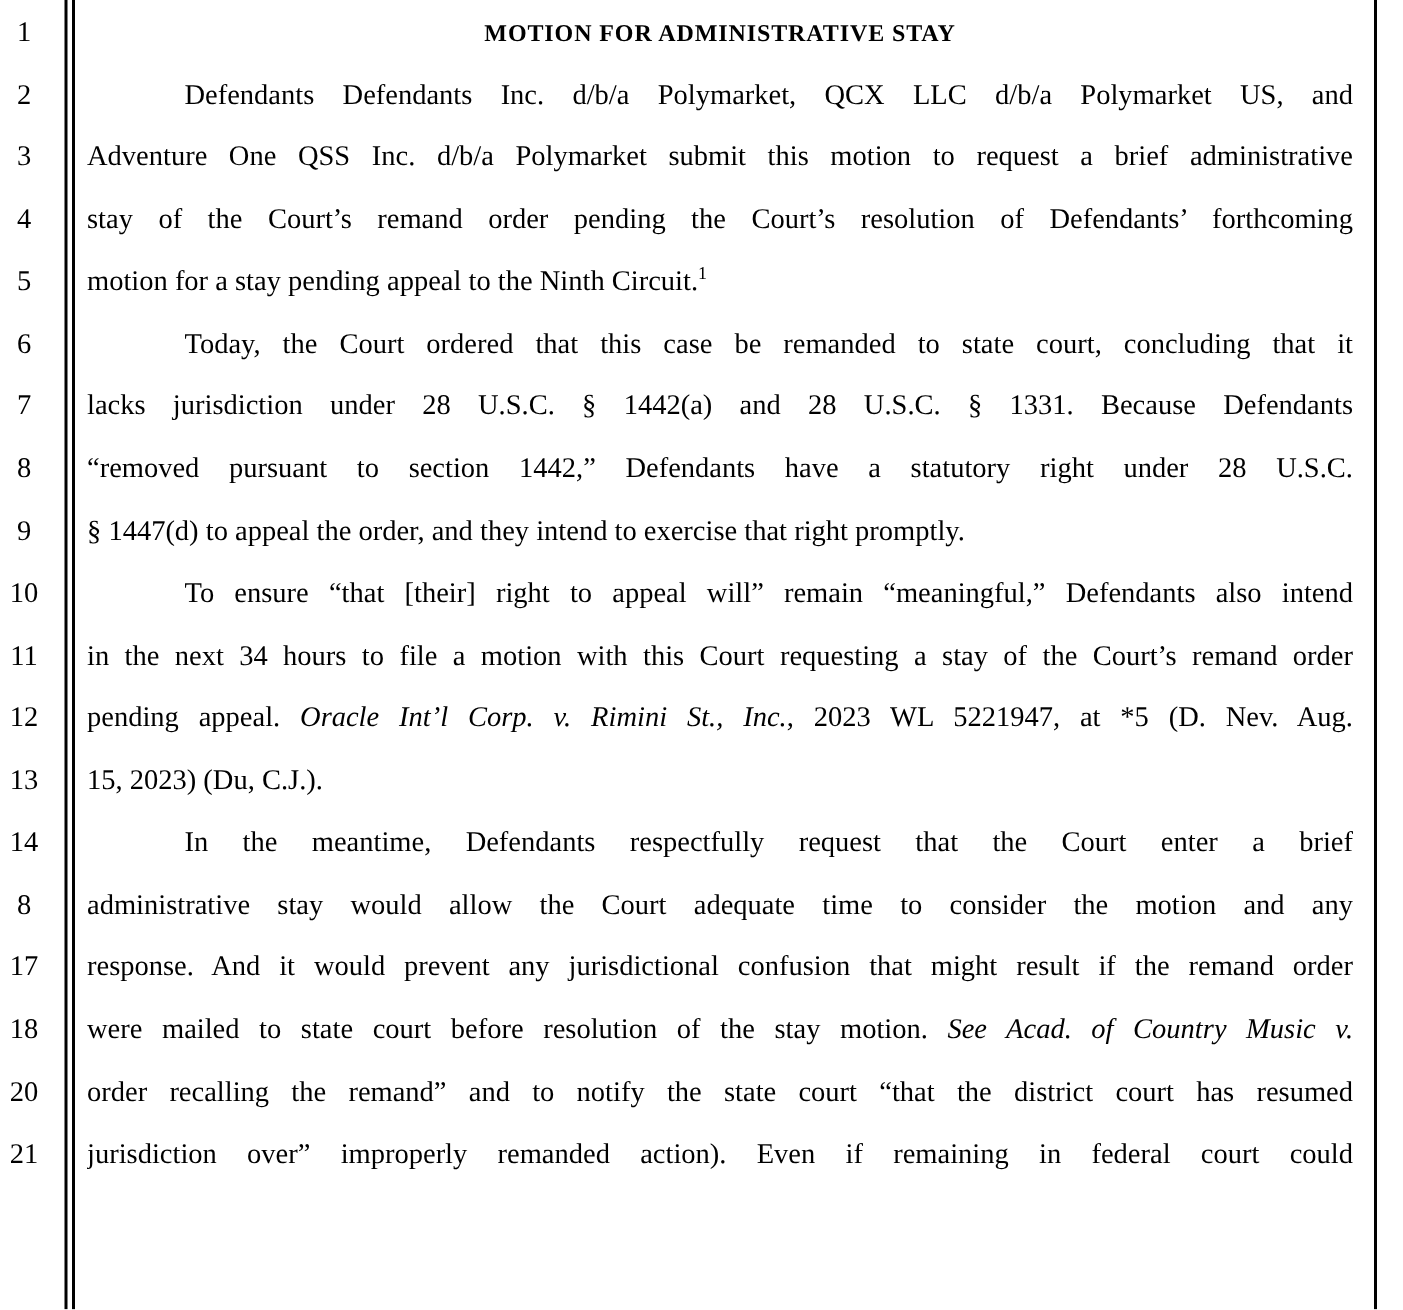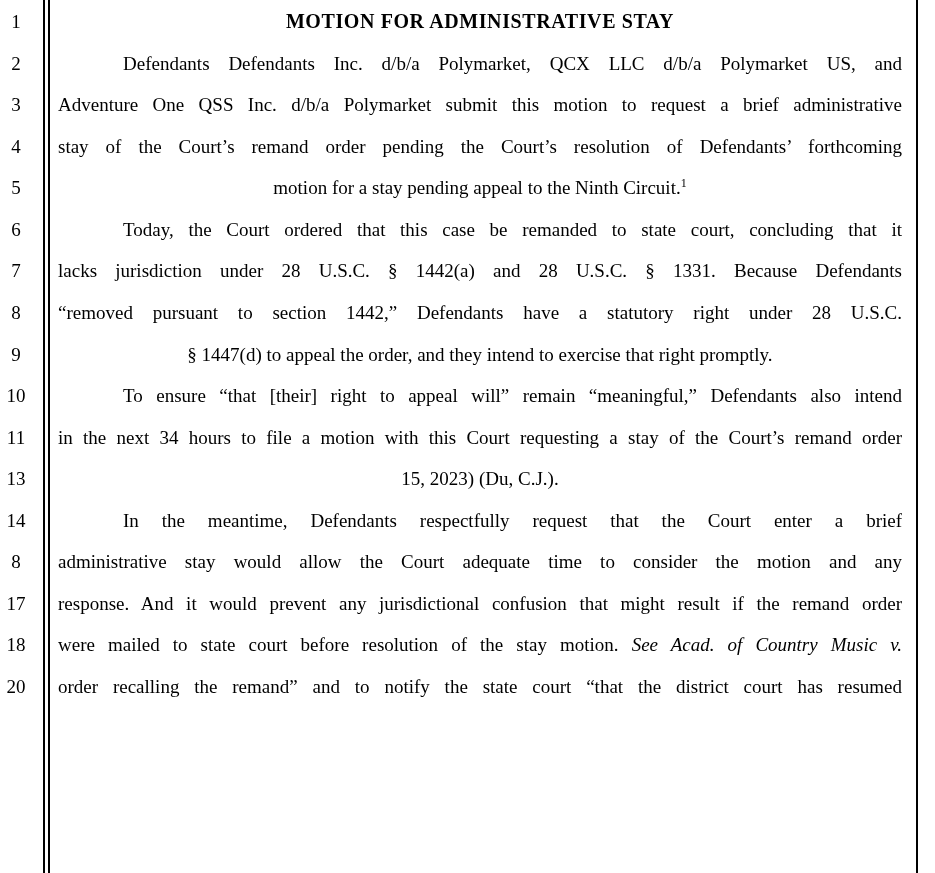--- a/index.html
+++ b/index.html
@@ -35,24 +35,24 @@
   }
   .text {
     flex: 0 0 844px;
     max-width: 844px;
     margin-left: 26px;
     height: 41.571px;
     overflow: hidden;
   }
   .text.justify { text-align: justify; text-align-last: justify; }
   .text.center  { text-align: center; }
-  .text.left    { text-align: center; }
+  .text.left    { text-align: left; }
   .text.indent  { text-indent: 65px; }
   .seg-i { font-style: italic; }
-  .seg-b { font-weight: bold; font-size: 20px; letter-spacing: 0.6px; }
+  .seg-b { font-weight: bold; font-size: 16px; letter-spacing: 0.6px; }
   sup { font-size: 12px; line-height: 0; vertical-align: super; }
   .double-rule {
     position: absolute;
     left: 43px;
     top: 0;
     height: 873px;
     width: 7px;
     box-sizing: border-box;
     border-left: 2px solid #000000;
     border-right: 2px solid #000000;
@@ -111,20 +111,24 @@
   </div>
       <div class="row">
     <div class="num">10</div>
     <div class="text justify indent"><span>To ensure “that [their] right to appeal will” remain “meaningful,” Defendants also intend</span></div>
   </div>
       <div class="row">
     <div class="num">11</div>
     <div class="text justify"><span>in the next 34 hours to file a motion with this Court requesting a stay of the Court’s remand order</span></div>
   </div>
       <div class="row">
+    <div class="num">12</div>
+    <div class="text justify"><span>pending appeal.  </span><span class="seg-i">Oracle Int’l Corp. v. Rimini St., Inc.</span><span>, 2023 WL 5221947, at *5 (D. Nev. Aug.</span></div>
+  </div>
+      <div class="row">
     <div class="num">13</div>
     <div class="text left"><span>15, 2023) (Du, C.J.).</span></div>
   </div>
       <div class="row">
     <div class="num">14</div>
     <div class="text justify indent"><span>In the meantime, Defendants respectfully request that the Court enter a brief</span></div>
   </div>
       <div class="row">
     <div class="num">8</div>
     <div class="text justify"><span>administrative stay would allow the Court adequate time to consider the motion and any</span></div>
@@ -134,14 +138,18 @@
     <div class="text justify"><span>response.  And it would prevent any jurisdictional confusion that might result if the remand order</span></div>
   </div>
       <div class="row">
     <div class="num">18</div>
     <div class="text justify"><span>were mailed to state court before resolution of the stay motion.  </span><span class="seg-i">See Acad. of Country Music v.</span></div>
   </div>
       <div class="row">
     <div class="num">20</div>
     <div class="text justify"><span>order recalling the remand” and to notify the state court “that the district court has resumed</span></div>
   </div>
+      <div class="row">
+    <div class="num">21</div>
+    <div class="text justify"><span>jurisdiction over” improperly remanded action).  Even if remaining in federal court could</span></div>
+  </div>
     </div>
 </div>
 
 </body></html>

